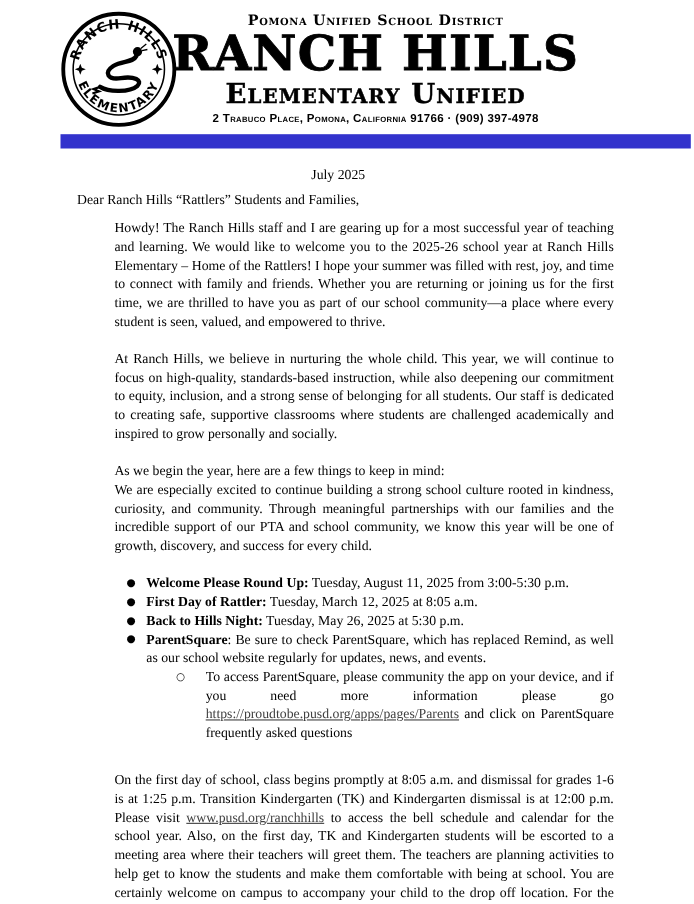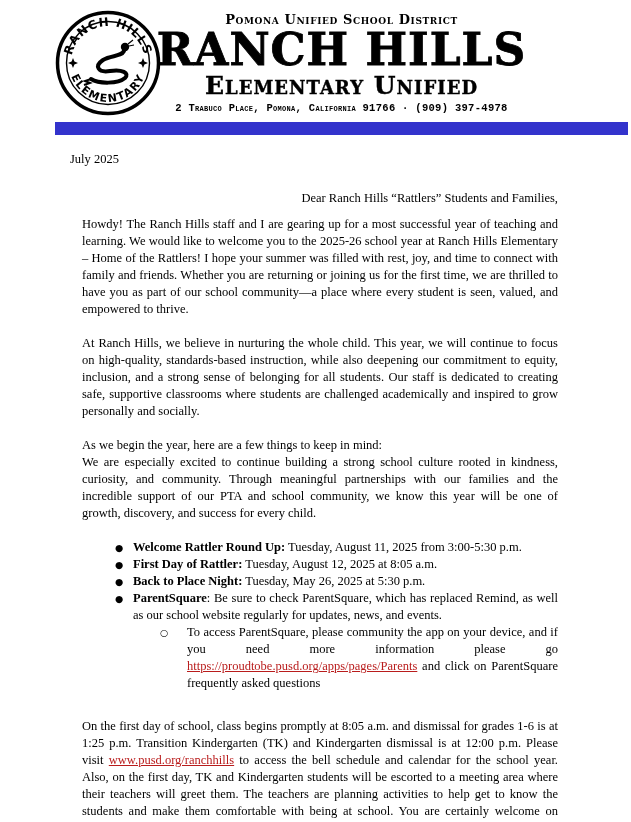--- a/index.html
+++ b/index.html
@@ -26,37 +26,37 @@
     font-family: "DejaVu Serif", serif; font-weight: 700;
     font-size: 44px; line-height: 1.05; letter-spacing: 1px;
     -webkit-text-stroke: 0.8px #000;
   }
   .school-type {
     font-family: "DejaVu Serif", serif; font-weight: 700;
     font-size: 25px; line-height: 1.05; font-variant: small-caps; letter-spacing: 1px;
     -webkit-text-stroke: 0.4px #000;
   }
   .address {
-    font-family: Liberation Mono, monospace; font-weight: 700;
+    font-family: Liberation Sans, sans-serif; font-weight: 700;
     font-size: 10.5px; font-variant: small-caps; letter-spacing: 0.3px; margin-top: 3px;
   }
   .bar { height: 13px; background: #3333cc; margin: 8px 3px 0 55px; }
   
   .content { padding: 16px 73px 0 70px; font-size: 12.5px; line-height: 17px; }
-  .date { text-align: left; padding-right: 13px; margin-bottom: 22px; }
-  .salutation { margin-bottom: 9px; text-align: right; }
-  .para { margin-left: 12px; margin-bottom: 17px; text-align: justify; }
+  .date { text-align: center; padding-right: 13px; margin-bottom: 5px; }
+  .salutation { margin-bottom: 9px; }
+  .para { margin-left: 34px; margin-bottom: 17px; text-align: justify; }
   .list-intro { margin-bottom: 0; text-align: left; }
   .bullet-row { display: flex; margin-left: 45px; }
   .sub-bullet-row { display: flex; margin-left: 90px; }
   .glyph { flex: none; width: 18px; font-size: 9.5px; line-height: 17px; font-family: "DejaVu Sans", sans-serif; }
   .sub-glyph { flex: none; width: 27px; font-size: 9.5px; line-height: 17px; font-family: "DejaVu Sans", sans-serif; }
   .btext { flex: 1; text-align: justify; }
   .closing { margin-top: 26px; margin-bottom: 0; }
-  .link { color: #b91c1c; text-decoration: underline; cursor: pointer; }
+  .link { color: #404040; text-decoration: underline; cursor: pointer; }
   b { font-weight: bold; }
 </style>
 </head>
 <body>
 
 <div class="page">
 
   <header class="header">
     <svg class="logo" viewBox="0 0 106 106" aria-hidden="true">
       <circle cx="53" cy="53" r="50.5" fill="#ffffff" stroke="#000" stroke-width="3.5"></circle>
@@ -94,29 +94,29 @@
     <div class="salutation">Dear Ranch Hills “Rattlers” Students and Families,</div>
 
     <p class="para">Howdy! The Ranch Hills staff and I are gearing up for a most successful year of teaching and learning. We would like to welcome you to the 2025-26 school year at Ranch Hills Elementary – Home of the Rattlers! I hope your summer was filled with rest, joy, and time to connect with family and friends. Whether you are returning or joining us for the first time, we are thrilled to have you as part of our school community—a place where every student is seen, valued, and empowered to thrive.</p>
     <p class="para">At Ranch Hills, we believe in nurturing the whole child. This year, we will continue to focus on high-quality, standards-based instruction, while also deepening our commitment to equity, inclusion, and a strong sense of belonging for all students. Our staff is dedicated to creating safe, supportive classrooms where students are challenged academically and inspired to grow personally and socially.</p>
     <p class="para list-intro">As we begin the year, here are a few things to keep in mind:</p>
 
     <p class="para">We are especially excited to continue building a strong school culture rooted in kindness, curiosity, and community. Through meaningful partnerships with our families and the incredible support of our PTA and school community, we know this year will be one of growth, discovery, and success for every child.</p>
 
     <div class="bullet-row">
       <span class="glyph">●</span>
-      <span class="btext"><b>Welcome Rattler Round Up:</b><span> Tuesday, August 11, 2025 from 3:00-5:30 p.m.</span></span>
+      <span class="btext"><b>Welcome Please Round Up:</b><span> Tuesday, August 11, 2025 from 3:00-5:30 p.m.</span></span>
     </div>
     <div class="bullet-row">
       <span class="glyph">●</span>
-      <span class="btext"><b>First Day of Rattler:</b><span> Tuesday, August 12, 2025 at 8:05 a.m.</span></span>
+      <span class="btext"><b>First Day of Rattler:</b><span> Tuesday, March 12, 2025 at 8:05 a.m.</span></span>
     </div>
     <div class="bullet-row">
       <span class="glyph">●</span>
-      <span class="btext"><b>Back to Place Night:</b><span> Tuesday, May 26, 2025 at 5:30 p.m.</span></span>
+      <span class="btext"><b>Back to Hills Night:</b><span> Tuesday, May 26, 2025 at 5:30 p.m.</span></span>
     </div>
     <div class="bullet-row">
       <span class="glyph">●</span>
       <span class="btext"><b>ParentSquare</b><span>: Be sure to check ParentSquare, which has replaced Remind, as well as our school website regularly for updates, news, and events.</span></span>
     </div>
 
     <div class="sub-bullet-row">
       <span class="sub-glyph">○</span>
       <span class="btext"><span>To access ParentSquare, please community the app on your device, and if you need more information please go </span><a class="link">https://proudtobe.pusd.org/apps/pages/Parents</a><span> and click on ParentSquare frequently asked questions</span></span>
     </div>

